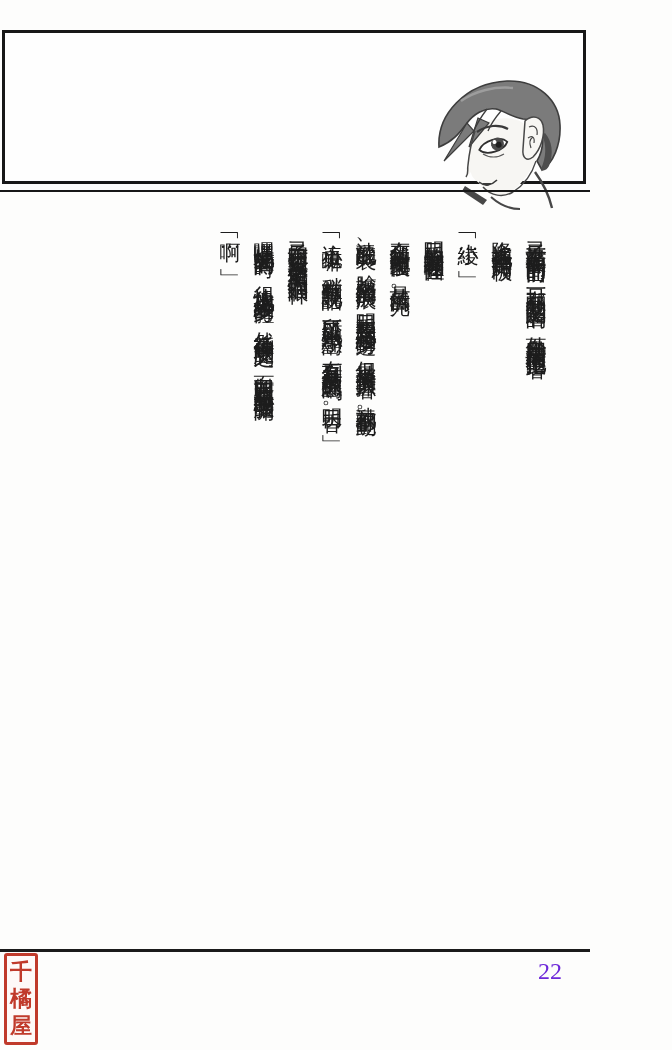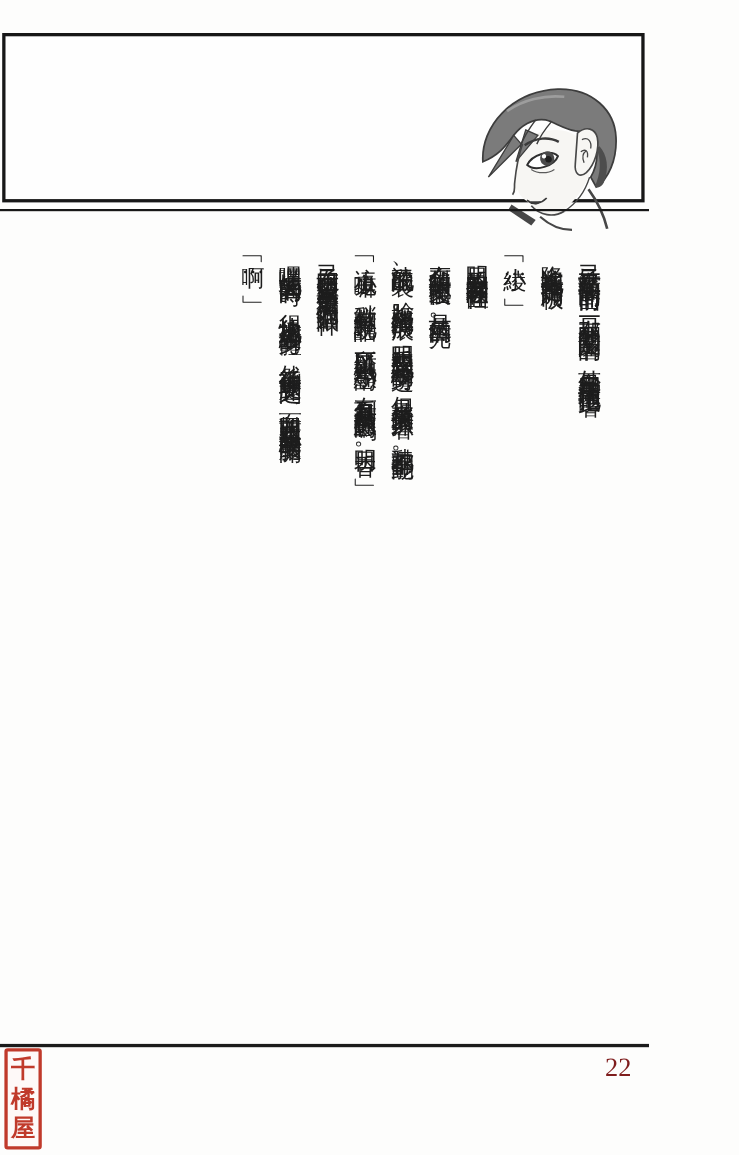--- a/index.html
+++ b/index.html
@@ -55,23 +55,22 @@
   .bottom-rule {
     position: absolute;
     left: 0; top: 949px;
     width: 590px; height: 3px;
     background: #1b1b1b;
   }
   .page-number {
     position: absolute;
     left: 538px; top: 958px;
     width: 48px;
-    text-align: center;
     font-size: 24px;
-    color: #7f1d1d;
+    color: #6d28d9;
     font-family: "Liberation Serif", serif;
   }
   .seal {
     position: absolute;
     left: 4px; top: 953px;
     width: 34px; height: 92px;
     border: 3px solid #c03a2b;
     border-radius: 3px;
     display: flex;
     flex-direction: column;

